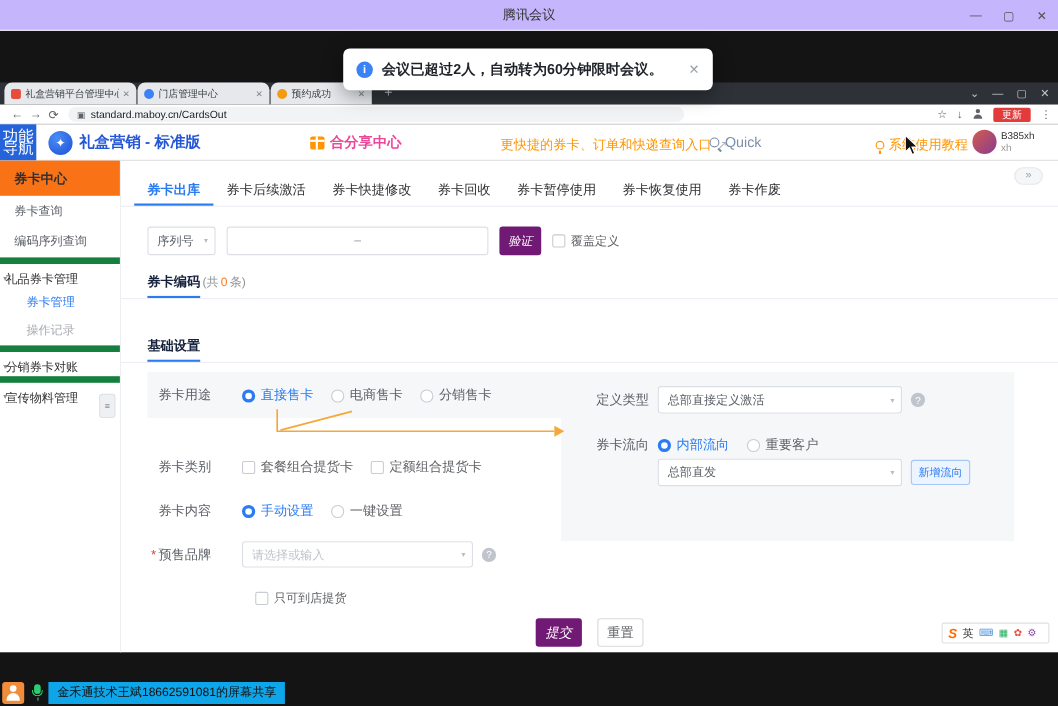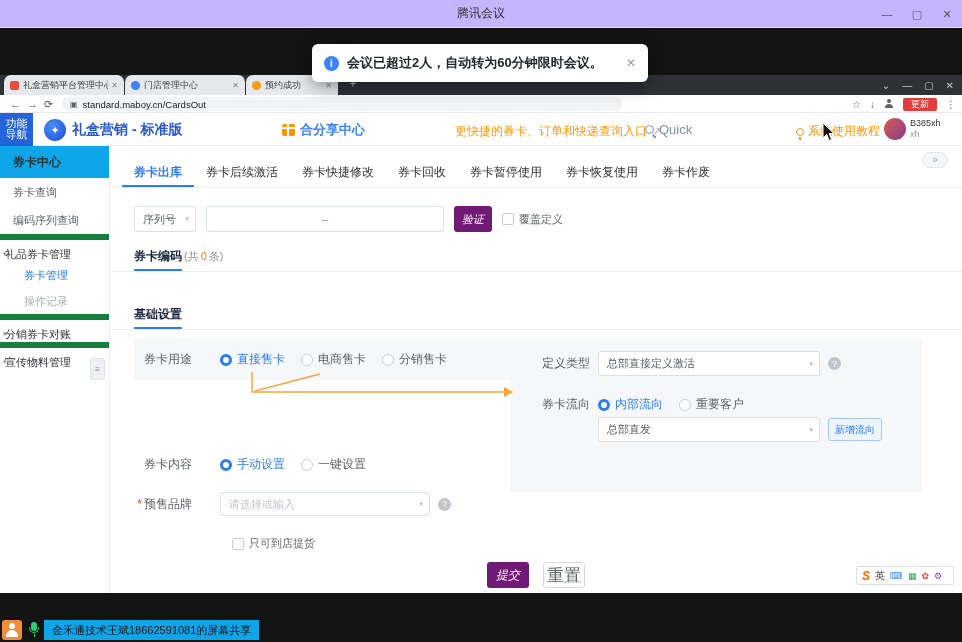--- a/index.html
+++ b/index.html
@@ -30,45 +30,45 @@
   .pill { position:absolute; left:62px; top:2px; width:560px; height:14px; background:#f1f3f4; border-radius:7px; display:flex; align-items:center; padding:0 8px; font-size:9.5px; color:#202124; }
   .pill .site-ic { font-size:8px; color:#5f6368; margin-right:5px; }
   .addr-right { position:absolute; right:6px; top:0; height:18px; display:flex; align-items:center; gap:9px; color:#5f6368; font-size:10px; }
   .update-btn { background:#e23b3b; color:#fff; font-size:9px; height:13px; padding:0 8px; border-radius:2px; display:flex; align-items:center; }
   .mini-person { position:relative; width:10px; height:10px; }
   .mini-person::before { content:""; position:absolute; left:3px; top:0; width:4px; height:4px; border-radius:50%; background:#5f6368; }
   .mini-person::after { content:""; position:absolute; left:1px; top:5px; width:8px; height:4px; border-radius:4px 4px 0 0; background:#5f6368; }
 
   
   .app-header { position:absolute; left:0; top:113px; width:962px; height:33px; background:#fff; border-bottom:1px solid #f0f0f0; }
-  .navblock { position:absolute; left:0; top:0; width:33px; height:33px; background:#2463d9; color:#fff; font-size:11px; line-height:11px; text-align:center; padding-top:5px; }
+  .navblock { position:absolute; left:0; top:0; width:33px; height:33px; background:#2463d9; color:#fff; font-size:14px; line-height:11px; text-align:center; padding-top:5px; }
   .logo-ic { position:absolute; left:44px; top:6px; width:22px; height:22px; border-radius:50%; background:radial-gradient(circle at 35% 30%, #4a8df5, #1b4fd8); color:#fff; display:flex; align-items:center; justify-content:center; font-size:11px; }
   .logo-text { position:absolute; left:72px; top:8px; font-size:14px; font-weight:bold; color:#2457d6; }
   .share-center { position:absolute; left:282px; top:8px; display:flex; align-items:center; gap:5px; }
   .gift-ic { width:13px; height:12px; background:#ff9500; border-radius:2px; position:relative; }
   .gift-ic::before { content:""; position:absolute; left:5px; top:0; width:2px; height:12px; background:#fff; }
   .gift-ic::after { content:""; position:absolute; left:0; top:3px; width:13px; height:1.5px; background:#fff; }
-  .share-center-label { font-size:13px; font-weight:bold; color:#3b82f6; }
+  .share-center-label { font-size:13px; font-weight:bold; color:#ec4899; }
   .promo { position:absolute; left:455px; top:10px; font-size:12px; color:#ff9500; display:flex; align-items:center; gap:5px; }
   .promo .promo-ic { color:#aab2bd; font-size:11px; }
   .quick { position:absolute; left:645px; top:9px; display:flex; align-items:center; gap:5px; color:#7d8ea8; }
   .mag { width:9px; height:9px; border:1.5px solid #7d8ea8; border-radius:50%; position:relative; }
   .mag::after { content:""; position:absolute; left:7px; top:8px; width:4px; height:1.5px; background:#7d8ea8; transform:rotate(45deg); transform-origin:left center; }
   .quick-label { font-size:13px; }
   .tutorial { position:absolute; left:796px; top:10px; display:flex; align-items:center; gap:4px; color:#ff9500; font-size:12px; }
   .bulb { width:8px; height:8px; border:1.5px solid #ff9500; border-radius:50%; position:relative; }
   .bulb::after { content:""; position:absolute; left:2px; top:8px; width:2px; height:3px; background:#ff9500; }
   .avatar { position:absolute; left:884px; top:5px; width:22px; height:22px; border-radius:50%; background:linear-gradient(135deg,#d35d4e,#8a3b8f); }
   .user-texts { position:absolute; left:910px; top:5px; line-height:11px; }
   .user-name { font-size:9px; color:#333; }
   .user-sub { font-size:9px; color:#999; }
 
   
   .sidebar { position:absolute; left:0; top:146px; width:110px; height:447px; background:#fff; border-right:1px solid #eceef1; }
-  .sb-title { height:32px; line-height:32px; background:#0ea5e9; font-size:12px; font-weight:bold; color:#303133; padding-left:13px; }
+  .sb-title { height:32px; line-height:32px; background:#f97316; font-size:12px; font-weight:bold; color:#303133; padding-left:13px; }
   .sb-item { height:28px; line-height:28px; font-size:11px; color:#5a5e66; padding-left:13px; }
   .sb-group { height:28px; line-height:28px; font-size:11px; color:#303133; padding-left:5px; position:relative; border-top:6px solid #15803d; }
   .sb-group .gmark { position:absolute; left:3px; top:0; font-size:7px; color:#8a8f99; }
   .sb-child { height:26px; line-height:26px; font-size:11px; padding-left:24px; }
   .sb-child.active { color:#2b7cf2; }
   .sb-child.muted { color:#a8abb2; }
   .sb-handle { position:absolute; left:90px; top:212px; width:15px; height:22px; background:#eef0f3; border:1px solid #dfe2e6; border-radius:3px; display:flex; align-items:center; justify-content:center; font-size:8px; color:#8a8f99; }
 
   
   .main { position:absolute; left:110px; top:146px; width:852px; height:447px; background:#fff; overflow:hidden; }
@@ -106,21 +106,21 @@
   .opt-label { font-size:12px; color:#606266; margin-left:5px; }
   .opt-label.sel { color:#2b7cf2; }
   .qicon { width:13px; height:13px; border-radius:50%; background:#c0c4cc; color:#fff; font-size:9px; display:flex; align-items:center; justify-content:center; margin-left:8px; flex:none; }
   .panel-label { width:88px; text-align:right; padding-right:8px; font-size:12px; color:#5a5e66; flex:none; }
   .btn-outline-blue { background:#ecf4ff; border:1px solid #a6c8f7; color:#2b7cf2; border-radius:3px; font-size:10px; height:23px; padding:0 6px; display:flex; align-items:center; margin-left:8px; }
 
   .arrow-svg { position:absolute; left:0; top:0; pointer-events:none; z-index:2; }
 
   .actions-row { position:absolute; left:0; top:416px; width:852px; display:flex; justify-content:center; gap:14px; }
   .submit-btn { width:42px; height:26px; font-size:12px; }
-  .btn-plain { width:42px; height:26px; background:#fff; border:1px solid #d9d9d9; border-radius:3px; color:#606266; font-size:17px; display:flex; align-items:center; justify-content:center; }
+  .btn-plain { width:42px; height:26px; background:#fff; border:1px solid #d9d9d9; border-radius:3px; color:#606266; font-size:12px; display:flex; align-items:center; justify-content:center; }
 
   
   .ime-bar { position:absolute; left:856px; top:566px; width:98px; height:19px; background:#fff; border:1px solid #e0e0e0; border-radius:2px; display:flex; align-items:center; padding:0 5px; gap:5px; z-index:6; }
   .ime-logo { color:#ff6a00; font-weight:bold; font-style:italic; font-size:12px; }
   .ime-lang { font-size:10px; color:#333; }
   .ime-ic { font-size:9px; }
 
   
   .share-avatar { position:absolute; left:2px; top:620px; width:20px; height:20px; background:#f08c3a; border-radius:3px; }
   .share-avatar::before { content:""; position:absolute; left:7px; top:3px; width:6px; height:6px; border-radius:50%; background:#fff; }
@@ -334,20 +334,31 @@
 
   <div class="form-row" style="left:400px; top:271px;">
     <span class="panel-label"></span>
     <div class="select" style="width:222px; height:25px;">
       <span>总部直发</span>
       <span class="chev">▾</span>
     </div>
     <button class="btn-outline-blue">新增流向</button>
   </div>
 
+  <div class="form-row" style="left:24px; top:270px;">
+    <span class="form-label">券卡类别</span>
+    <span class="opt">
+      <span class="cb"></span>
+      <span class="opt-label">套餐组合提货卡</span>
+    </span>
+    <span class="opt">
+      <span class="cb"></span>
+      <span class="opt-label">定额组合提货卡</span>
+    </span>
+  </div>
 
   <div class="form-row" style="left:24px; top:310px;">
     <span class="form-label">券卡内容</span>
     <span class="opt">
       <span class="radio sel"></span>
       <span class="opt-label sel">手动设置</span>
     </span>
     <span class="opt">
       <span class="radio"></span>
       <span class="opt-label">一键设置</span>

